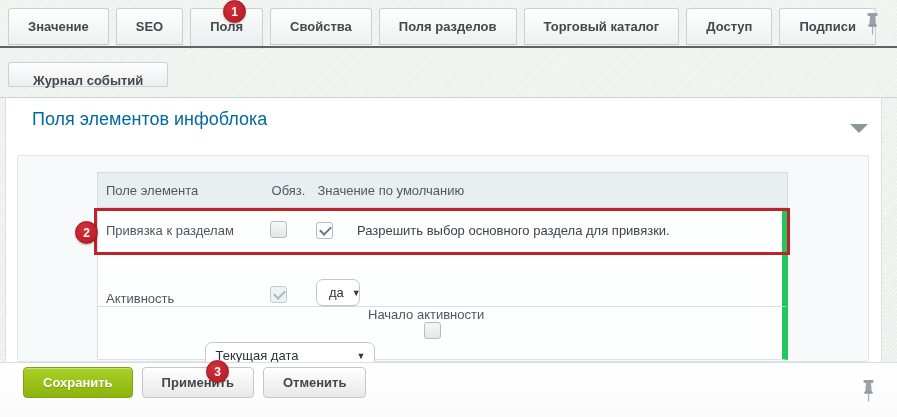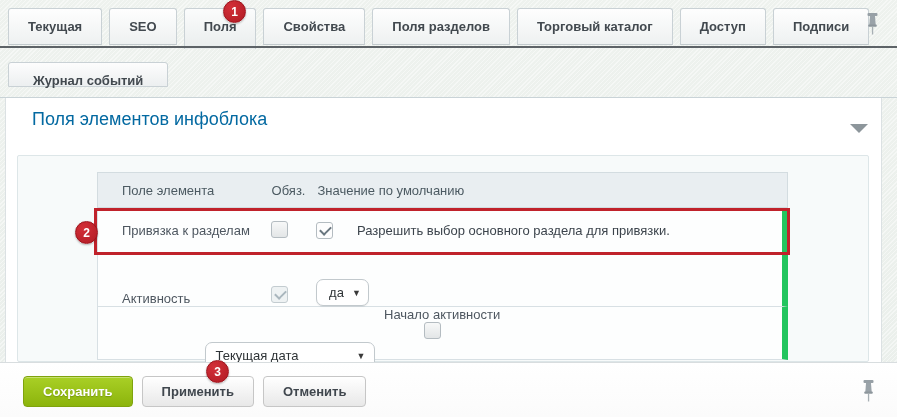--- a/index.html
+++ b/index.html
@@ -72,21 +72,21 @@
   }
   .frow {
     display:flex; align-items:center;
     background:#fdfefe;
     border-left:1px solid #d8e0e4; border-right:6px solid #22c55e; border-bottom:1px solid #d8e0e4;
     font-size:13px; color:#4e5760;
   }
   .row-1 { height:46px; }
   .row-2 { height:53px;align-items:flex-end; }
   .row-3 { height:53px;flex-direction:column; }
-  .col-label { width:160px; padding-left:24px; }
+  .col-label { width:160px; padding-left:8px; }
   .col-req   { width:60px;  padding-left:14px; }
   .col-val   { width:471px; display:flex; align-items:center; }
 
   
   .cb {
     display:inline-block; width:17px; height:17px;
     border:1px solid #b4bcc1; border-radius:3px;
     background:linear-gradient(#f7f8f8,#e3e6e7);
     position:relative; cursor:pointer; flex:none;
   }
@@ -104,21 +104,21 @@
 
   
   .select {
     display:inline-flex; align-items:center; justify-content:space-between;
     height:27px; border:1px solid #c2c9cd; border-radius:7px;
     background:#fff; padding:0 8px 0 10px;
     font-size:13px; color:#2e3336; cursor:pointer;
     box-shadow:0 1px 1px rgba(0,0,0,.06);
   }
   .select .arrow { font-size:9px; color:#3a3a3a; margin-left:8px; }
-  .select-small { width:53px;padding-left:12px; }
+  .select-small { width:44px;padding-left:12px; }
   .select-large { width:170px; }
 
   
   .red-frame {
     position:absolute; left:94px; top:208px; width:696px; height:47px;
     border:3px solid #c0222b; z-index:5; pointer-events:none;
   }
   .badge {
     position:absolute; width:23px; height:23px; border-radius:50%;
     background:radial-gradient(circle at 35% 30%, #d32f38, #b01b24);
@@ -130,21 +130,21 @@
   .badge-1 { left:223px; top:0; }
   .badge-2 { left:75px;  top:221px; }
   .badge-3 { left:206px; top:360px; }
 
   
   .footer {
     position:absolute; left:0; top:362px; width:897px; height:55px;
     background:linear-gradient(#ffffff,#fbfbfb);
     border-top:1px solid #d8dddf; z-index:6;
   }
-  .footer-buttons { position:absolute; left:23px; top:13px; display:flex; gap:9px; }
+  .footer-buttons { position:absolute; left:23px; top:4px; display:flex; gap:9px; }
   .btn {
     height:31px; padding:0 19px; border-radius:4px;
     font-family:"Liberation Sans", sans-serif;
     font-size:13px; font-weight:bold; cursor:pointer; white-space:nowrap;
   }
   .btn-green {
     background:linear-gradient(#a9d026,#8cb40c);
     border:1px solid #7fa30d; color:#fff;
     text-shadow:0 1px 1px rgba(0,0,0,.2);
     box-shadow:inset 0 1px 0 rgba(255,255,255,.35);
@@ -159,21 +159,21 @@
   .pin { position:absolute; width:15px; height:23px; cursor:pointer; z-index:7; }
   .pin-top { left:865px; top:13px; }
   .pin-bottom { left:861px; top:380px; }
 </style>
 </head>
 <body>
 
 <div class="page">
 
   <div class="tabs-row">
-    <div class="tab">Текущая</div>
+    <div class="tab">Значение</div>
     <div class="tab">SEO</div>
     <div class="tab active">Поля</div>
     <div class="tab">Свойства</div>
     <div class="tab">Поля разделов</div>
     <div class="tab">Торговый каталог</div>
     <div class="tab">Доступ</div>
     <div class="tab">Подписи</div>
   </div>
   <div class="dark-line"></div>
   <div class="badge badge-1">1</div>

